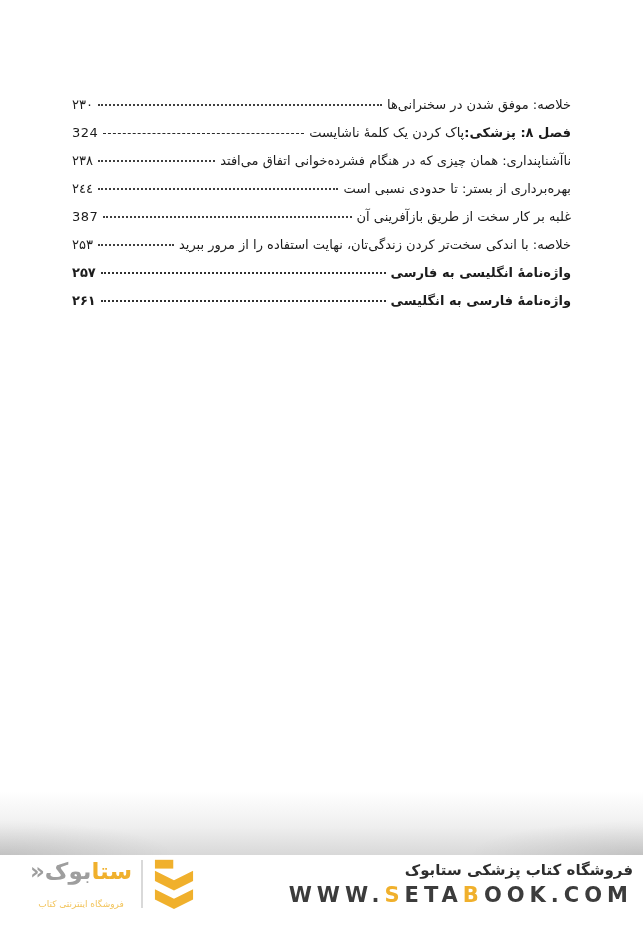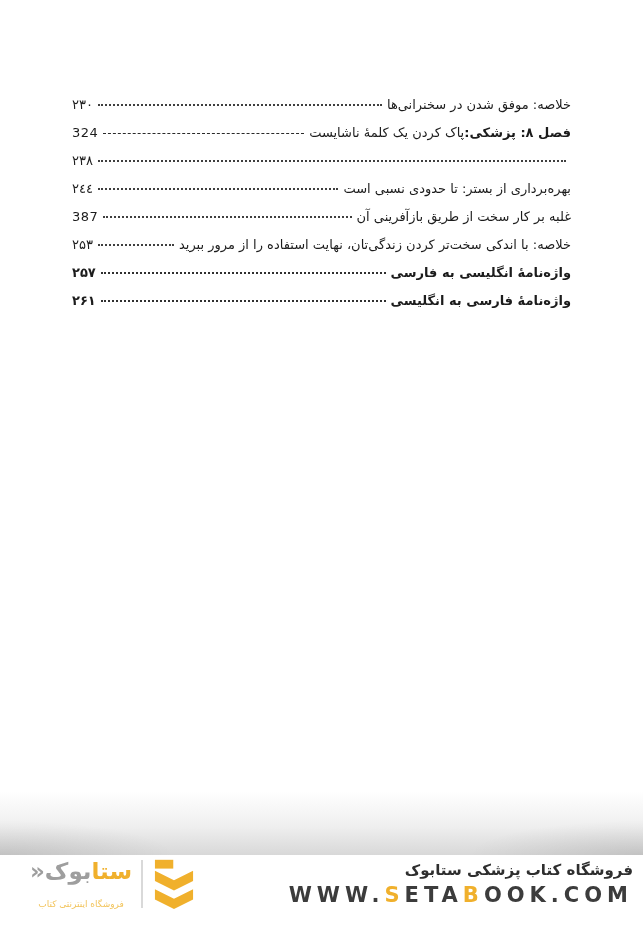--- a/index.html
+++ b/index.html
@@ -63,20 +63,21 @@
     </div>
 
     <div class="toc-row chapter-row gap-chapter">
       <span class="prefix">فصل ۸: پزشکی:</span>
       <span class="title"> پاک کردن یک کلمهٔ ناشایست</span>
       <span class="leader"></span>
       <span class="pageno">324</span>
     </div>
 
     <div class="toc-row">
+      <span class="title">ناآشناپنداری: همان چیزی که در هنگام فشرده‌خوانی اتفاق می‌افتد</span>
       <span class="leader"></span>
       <span class="pageno">۲۳۸</span>
     </div>
 
     <div class="toc-row">
       <span class="title">بهره‌برداری از بستر: تا حدودی نسبی است</span>
       <span class="leader"></span>
       <span class="pageno">۲٤٤</span>
     </div>
 

